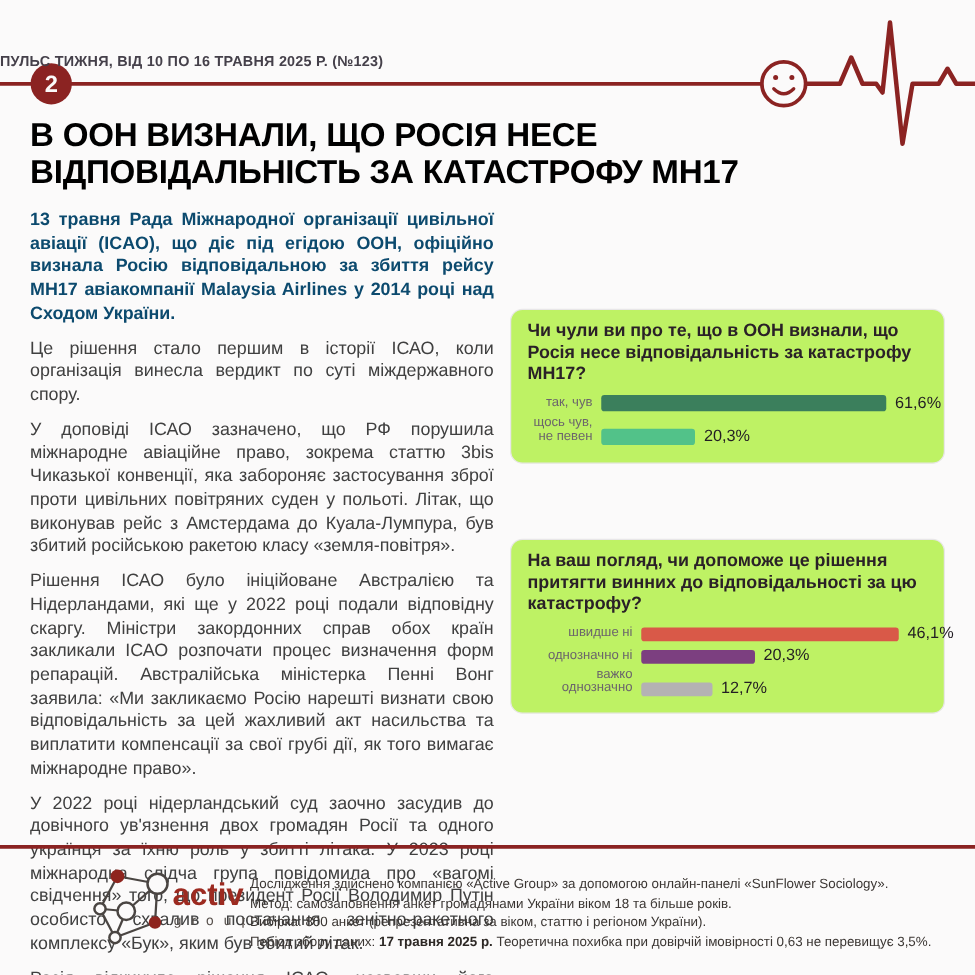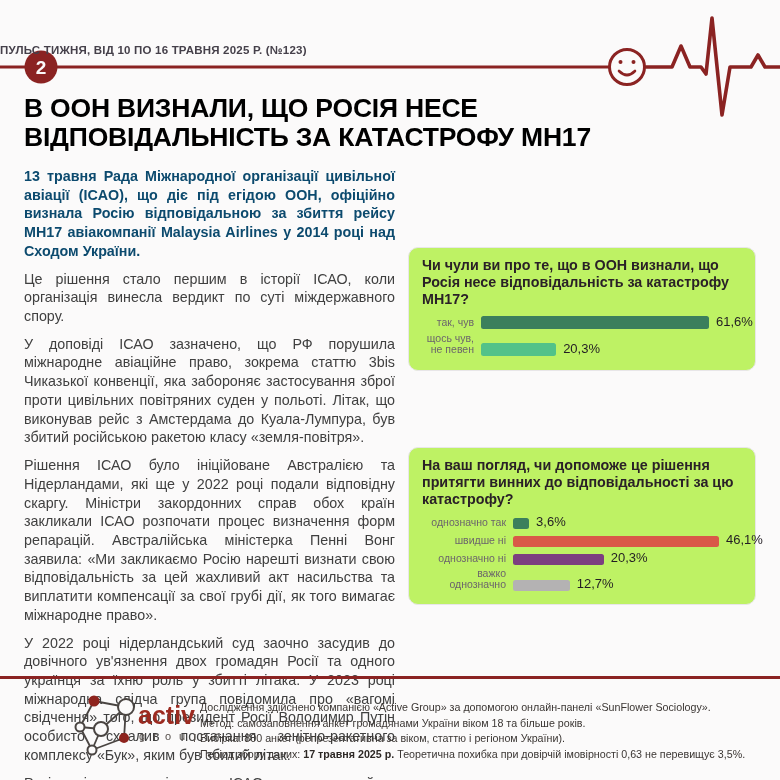--- a/index.html
+++ b/index.html
@@ -29,21 +29,21 @@
     margin:0 0 9px;font-size:14.3px;line-height:1.31;text-align:justify;
     color:#404040;
   }
   .col-left p.lead{font-weight:bold;color:#0c4a6e;}
   .col-right{width:348px;margin-left:13px;padding-top:80px;}
   
   .card{
     background:#bef264;border:1px solid #e8e6e8;border-radius:10px;
     padding:9px 13px 10px;box-sizing:border-box;width:348px;
   }
-  .card + .card{margin-top:76px;}
+  .card + .card{margin-top:60px;}
   .card h3{margin:0 0 6px;font-size:14.3px;line-height:1.18;font-weight:bold;color:#2a2127;}
   .chart-0{--maxbar:228px;}
   .chart-1{--maxbar:206px;}
   .row{display:flex;align-items:flex-end;}
   .chart-0 .row{margin:4px 0;}
   .chart-1 .row{margin:3px 0;}
   .lab{
     font-size:10.5px;color:#6b656b;text-align:right;line-height:1.12;
     flex-shrink:0;
   }
@@ -110,25 +110,20 @@
             <div class="lab">щось чув, не певен</div>
             <div class="bar" style="width: 75.1364px; background: rgb(82, 194, 137);"></div>
             <div class="val">20,3%</div>
           </div>
         </div>
     </div>
     <div class="card chart-1">
       <h3>На ваш погляд, чи допоможе це рішення притягти винних до відповідальності за цю катастрофу?</h3>
       <div class="rows">
           <div class="row">
-            <div class="lab">однозначно так</div>
-            <div class="bar" style="width: 16.0868px; background: rgb(59, 127, 92);"></div>
-            <div class="val">3,6%</div>
-          </div>
-          <div class="row">
             <div class="lab">швидше ні</div>
             <div class="bar" style="width: 206px; background: rgb(217, 89, 72);"></div>
             <div class="val">46,1%</div>
           </div>
           <div class="row">
             <div class="lab">однозначно ні</div>
             <div class="bar" style="width: 90.7115px; background: rgb(124, 63, 128);"></div>
             <div class="val">20,3%</div>
           </div>
           <div class="row">

